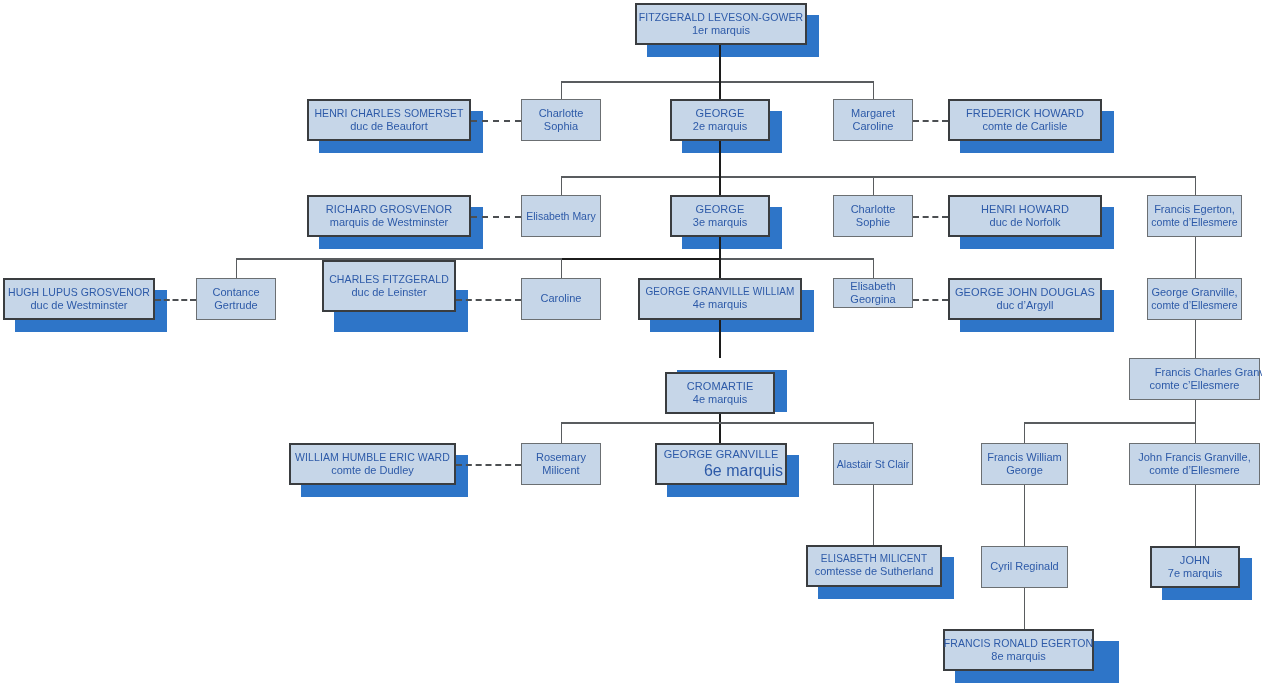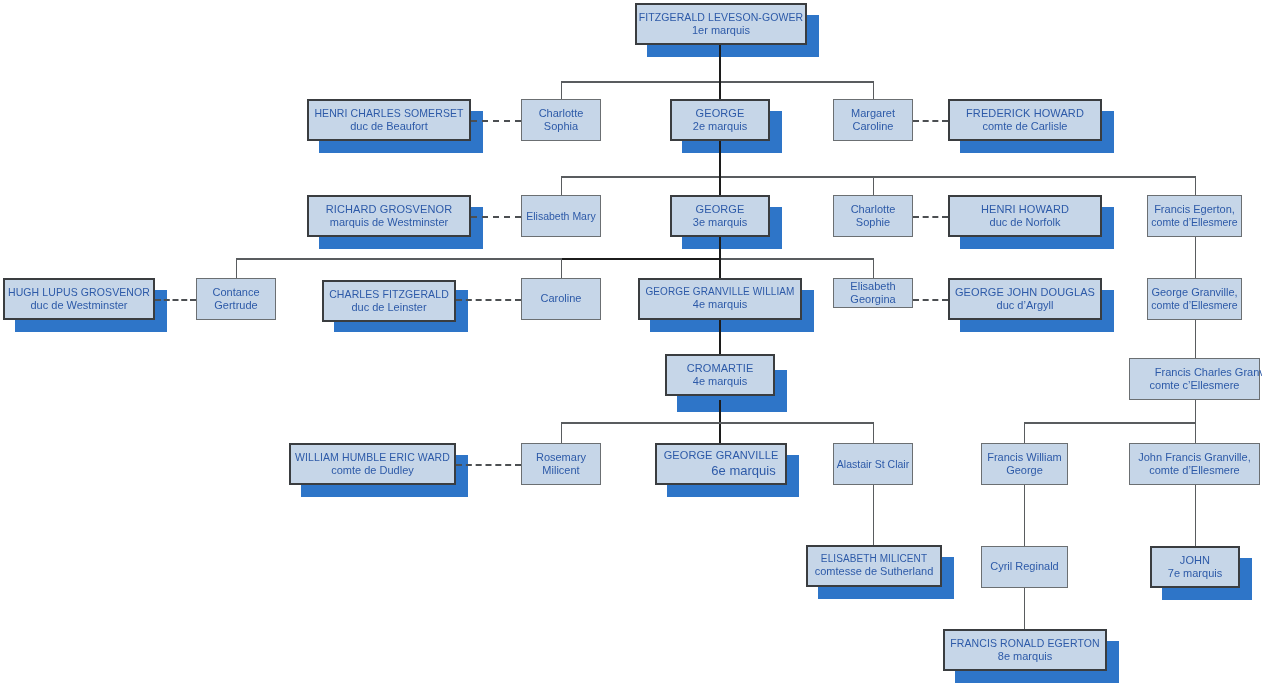--- a/index.html
+++ b/index.html
@@ -154,21 +154,21 @@
       <div class="shadow" style="left: 15px; top: 290px; width: 152px; height: 42px;"></div>
       <div class="node caps" style="left: 3px; top: 278px; width: 152px; height: 42px;">
         <span class="l1" style="font-size: 10.5px;">HUGH LUPUS GROSVENOR</span>
         <span class="l2" style="font-size: 11px;">duc de Westminster</span>
       </div>
       <div class="node" style="left: 196px; top: 278px; width: 80px; height: 42px;">
         <span class="l1" style="font-size: 11px;">Contance</span>
         <span class="l2" style="font-size: 11px;">Gertrude</span>
       </div>
       <div class="shadow" style="left: 334px; top: 290px; width: 134px; height: 42px;"></div>
-      <div class="node caps" style="left: 322px; top: 280px; width: 134px; height: 42px;">
+      <div class="node caps" style="left: 322px; top: 260px; width: 134px; height: 52px;">
         <span class="l1" style="font-size: 10.5px;">CHARLES FITZGERALD</span>
         <span class="l2" style="font-size: 11px;">duc de Leinster</span>
       </div>
       <div class="node" style="left: 521px; top: 278px; width: 80px; height: 42px;">
         <span class="l1" style="font-size: 11px;">Caroline</span>
       </div>
       <div class="shadow" style="left: 650px; top: 290px; width: 164px; height: 42px;"></div>
       <div class="node caps" style="left: 638px; top: 278px; width: 164px; height: 42px;">
         <span class="l1" style="font-size: 10px;">GEORGE GRANVILLE WILLIAM</span>
         <span class="l2" style="font-size: 11px;">4e marquis</span>
@@ -180,41 +180,41 @@
       <div class="shadow" style="left: 960px; top: 290px; width: 154px; height: 42px;"></div>
       <div class="node caps" style="left: 948px; top: 278px; width: 154px; height: 42px;">
         <span class="l1" style="font-size: 11px;">GEORGE JOHN DOUGLAS</span>
         <span class="l2" style="font-size: 11px;">duc d’Argyll</span>
       </div>
       <div class="node" style="left: 1147px; top: 278px; width: 95px; height: 42px;">
         <span class="l1" style="font-size: 11px;">George Granville,</span>
         <span class="l2" style="font-size: 10.5px;">comte d’Ellesmere</span>
       </div>
       <div class="shadow" style="left: 677px; top: 370px; width: 110px; height: 42px;"></div>
-      <div class="node caps" style="left: 665px; top: 354px; width: 110px; height: 42px;">
+      <div class="node caps" style="left: 665px; top: 372px; width: 110px; height: 42px;">
         <span class="l1" style="font-size: 11px;">CROMARTIE</span>
         <span class="l2" style="font-size: 11px;">4e marquis</span>
       </div>
       <div class="node" style="left: 1129px; top: 358px; width: 131px; height: 42px;">
         <span class="l1" style="font-size: 11px; margin-left: 44px;">Francis Charles Granville</span>
         <span class="l2" style="font-size: 11px;">comte c’Ellesmere</span>
       </div>
       <div class="shadow" style="left: 301px; top: 455px; width: 167px; height: 42px;"></div>
       <div class="node caps" style="left: 289px; top: 443px; width: 167px; height: 42px;">
         <span class="l1" style="font-size: 10.5px;">WILLIAM HUMBLE ERIC WARD</span>
         <span class="l2" style="font-size: 11px;">comte de Dudley</span>
       </div>
       <div class="node" style="left: 521px; top: 443px; width: 80px; height: 42px;">
         <span class="l1" style="font-size: 11px;">Rosemary</span>
         <span class="l2" style="font-size: 11px;">Milicent</span>
       </div>
       <div class="shadow" style="left: 667px; top: 455px; width: 132px; height: 42px;"></div>
       <div class="node caps" style="left: 655px; top: 443px; width: 132px; height: 42px;">
         <span class="l1" style="font-size: 11px;">GEORGE GRANVILLE</span>
-        <span class="l2" style="font-size: 13px; padding-left: 45px;">6e marquis</span>
+        <span class="l2" style="font-size: 16px; padding-left: 45px;">6e marquis</span>
       </div>
       <div class="node" style="left: 833px; top: 443px; width: 80px; height: 42px;">
         <span class="l1" style="font-size: 10.5px;">Alastair St Clair</span>
       </div>
       <div class="node" style="left: 981px; top: 443px; width: 87px; height: 42px;">
         <span class="l1" style="font-size: 11px;">Francis William</span>
         <span class="l2" style="font-size: 11px;">George</span>
       </div>
       <div class="node" style="left: 1129px; top: 443px; width: 131px; height: 42px;">
         <span class="l1" style="font-size: 11px;">John Francis Granville,</span>
@@ -227,19 +227,19 @@
       </div>
       <div class="node" style="left: 981px; top: 546px; width: 87px; height: 42px;">
         <span class="l1" style="font-size: 11px;">Cyril Reginald</span>
       </div>
       <div class="shadow" style="left: 1162px; top: 558px; width: 90px; height: 42px;"></div>
       <div class="node caps" style="left: 1150px; top: 546px; width: 90px; height: 42px;">
         <span class="l1" style="font-size: 11px;">JOHN</span>
         <span class="l2" style="font-size: 11px;">7e marquis</span>
       </div>
       <div class="shadow" style="left: 955px; top: 641px; width: 164px; height: 42px;"></div>
-      <div class="node caps" style="left: 943px; top: 629px; width: 164px; height: 42px;">
+      <div class="node caps" style="left: 943px; top: 629px; width: 151px; height: 42px;">
         <span class="l1" style="font-size: 10.5px;">FRANCIS RONALD EGERTON</span>
         <span class="l2" style="font-size: 11px;">8e marquis</span>
       </div>
     </div>
 
 </div>
 
 </body></html>

